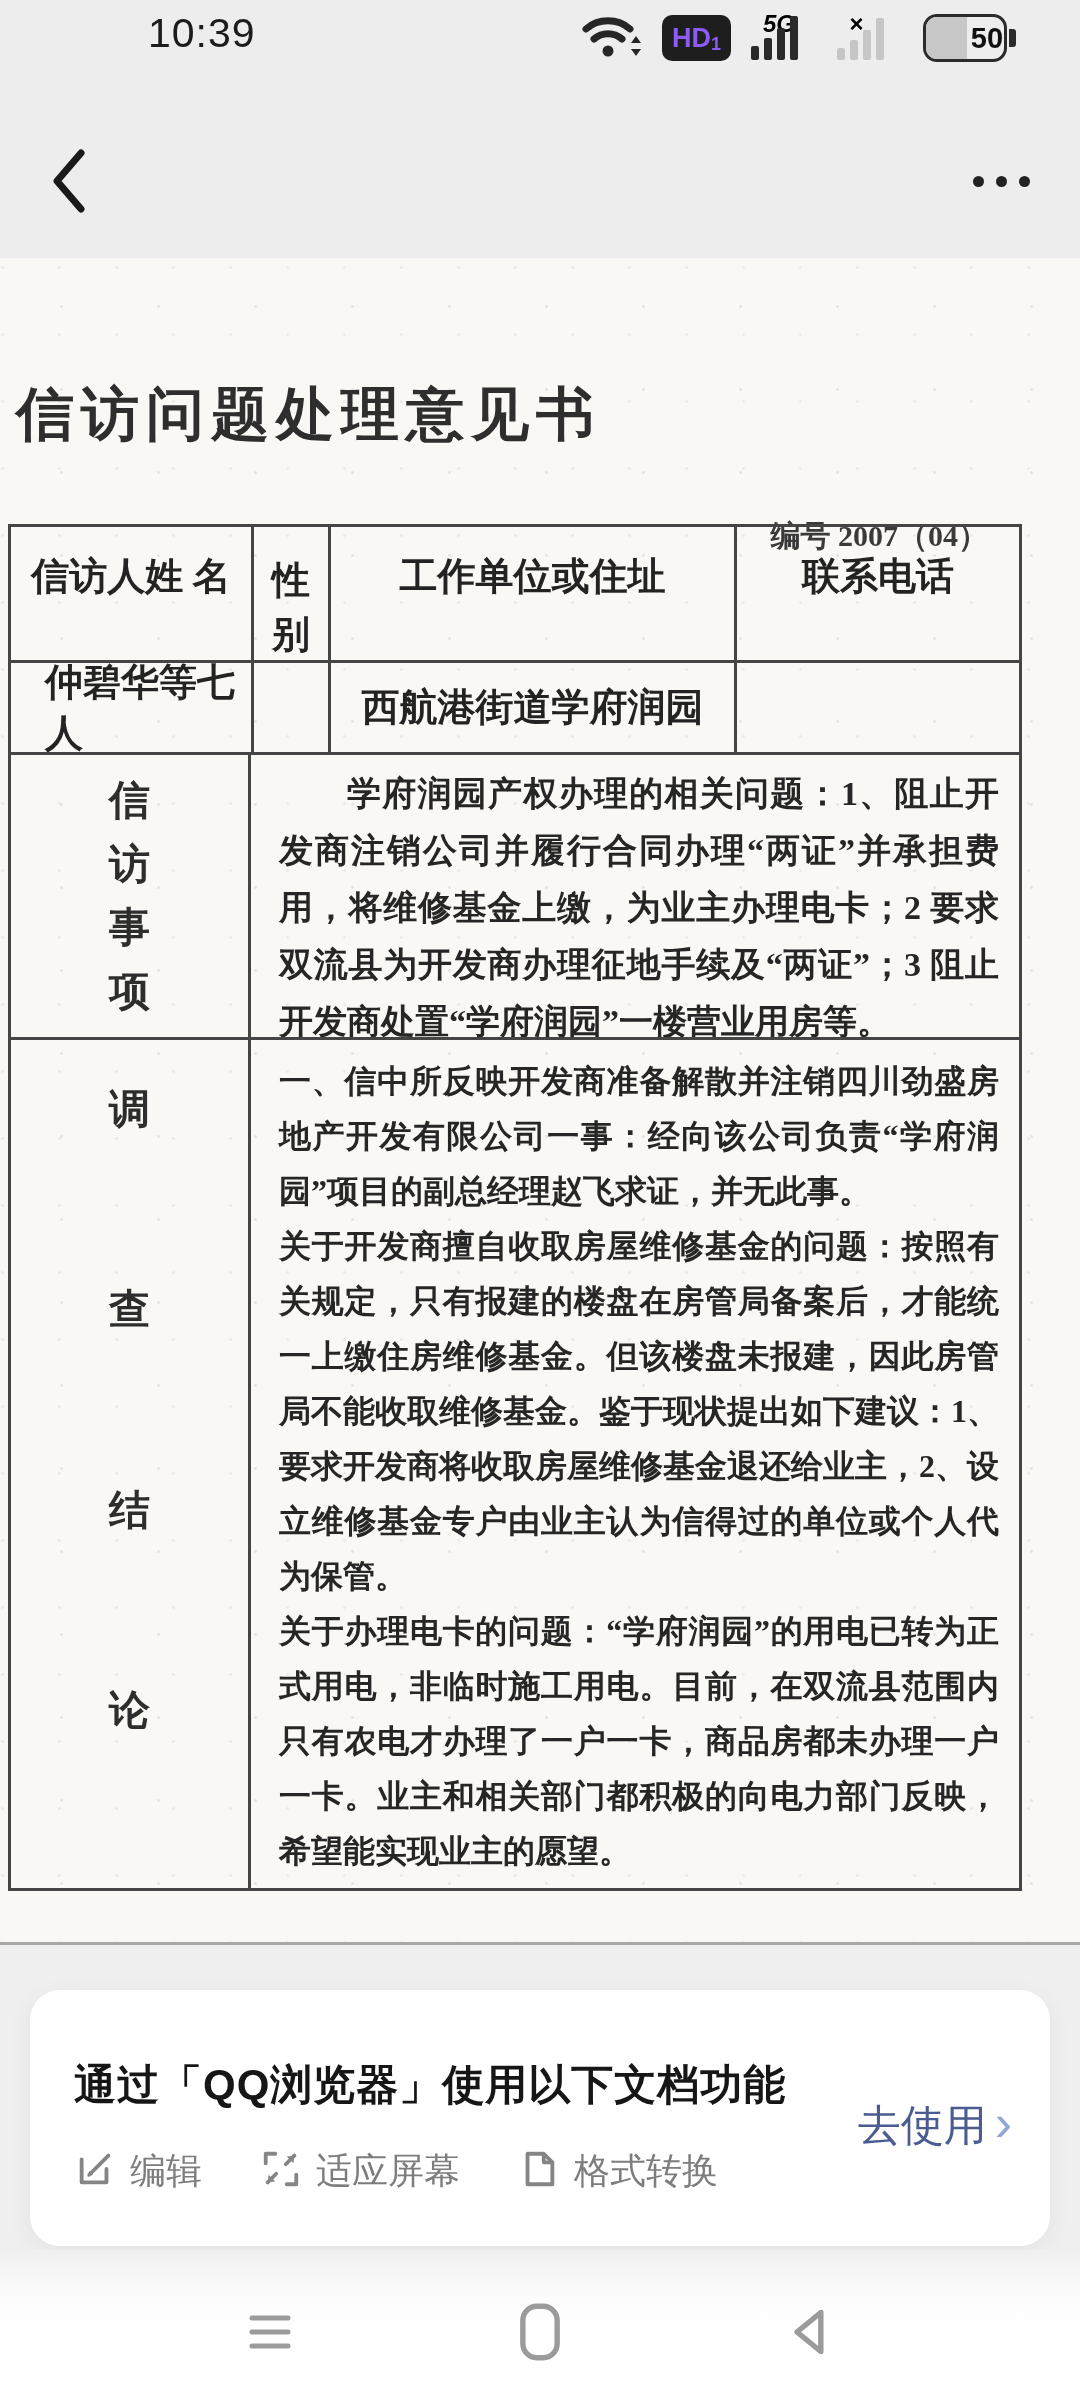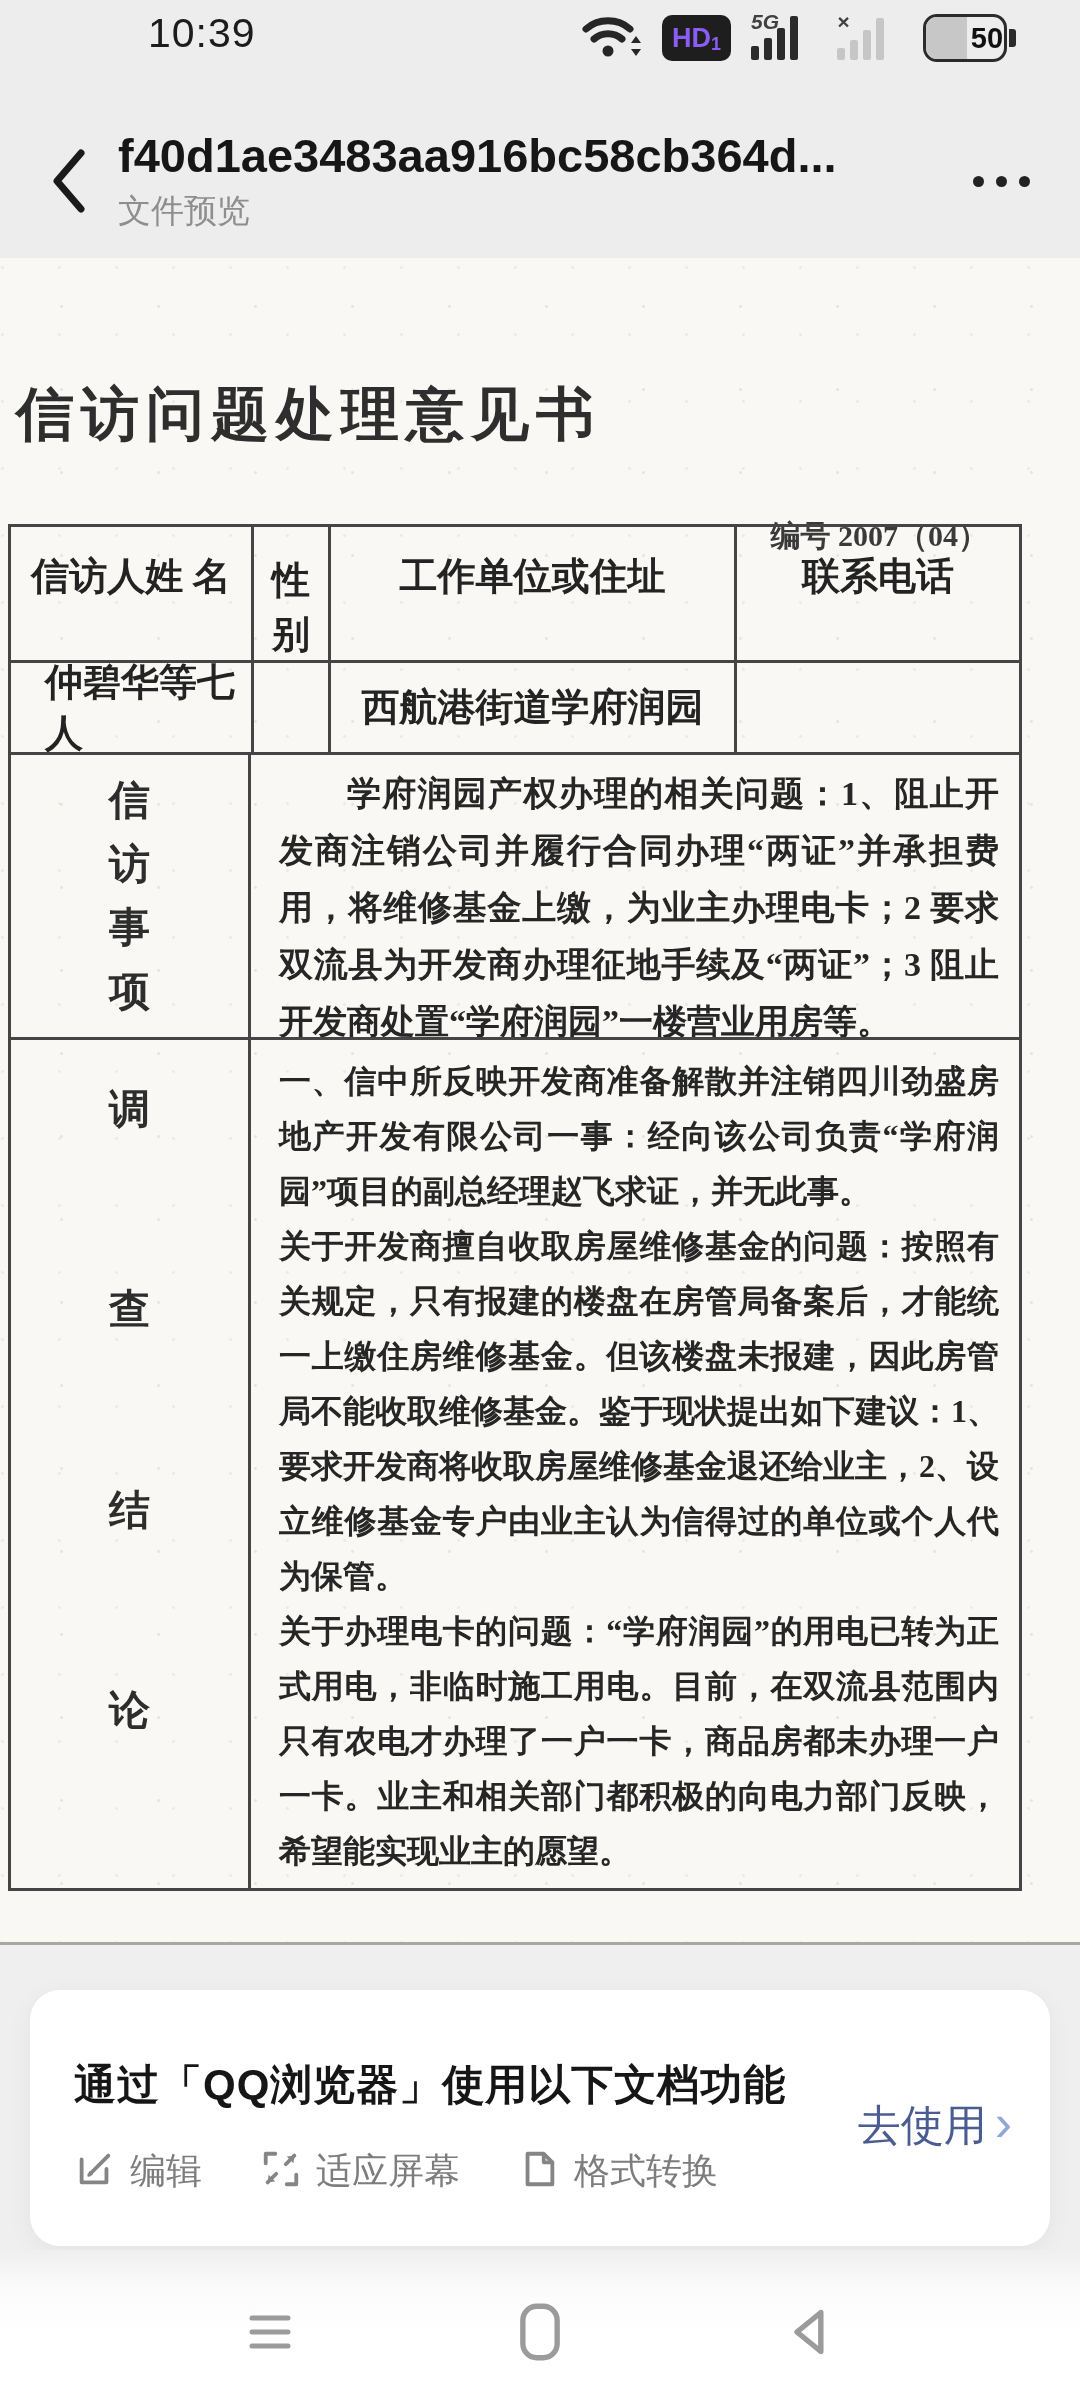--- a/index.html
+++ b/index.html
@@ -12,21 +12,21 @@
 
   
   .status-bar {
     position:absolute; top:0; left:0; width:1080px; height:112px;
     background:#ededed; display:flex; align-items:flex-start;
     padding:10px 64px 0 148px;
   }
   .status-time { font-size:41px; font-weight:500; color:#1c1c1c; letter-spacing:1px; }
   .status-right { margin-left:auto; display:flex; align-items:center; gap:20px; }
   .sig { position:relative; width:66px; height:56px; }
-  .sig .sig-tag { position:absolute; top:0; left:0; font-size:21px; font-weight:700; color:#404040; }
+  .sig .sig-tag { position:absolute; top:0; left:12px; font-size:24px; font-weight:700; color:#000000; }
   .sig .bars { position:absolute; bottom:6px; left:0; display:flex; align-items:flex-end; gap:5px; }
   .sig .bars i { display:block; width:8px; border-radius:2px; background:#2a2a2a; }
   .sig.dim .bars i { background:#c6c6c6; }
   .hd-badge {
     background:#1e1e1e; color:#8b5cf6; border-radius:10px; height:46px;
     padding:0 10px; display:flex; align-items:center; font-weight:700; font-size:27px;
   }
   .hd-badge sub { font-size:18px; margin-top:12px; }
   .battery { position:relative; display:flex; align-items:center; }
   .battery .bat-body {
@@ -179,24 +179,20 @@
       </span>
     </div>
   </div>
 
   <div class="app-header">
     <div class="back-btn">
       <svg width="36" height="64" viewBox="0 0 36 64">
         <path d="M30 4 L6 32 L30 60" fill="none" stroke="#1a1a1a" stroke-width="7" stroke-linecap="round" stroke-linejoin="round"></path>
       </svg>
     </div>
-    <div class="header-texts">
-      <div class="header-title">f40d1ae3483aa916bc58cb364d...</div>
-      <div class="header-sub">文件预览</div>
-    </div>
     <div class="more-menu">
       <b></b>
         <b></b>
         <b></b>
     </div>
   </div>
 
   <div class="doc-area">
     <div class="doc-title">信访问题处理意见书</div>
     <div class="doc-number">编号 2007（04）</div>

